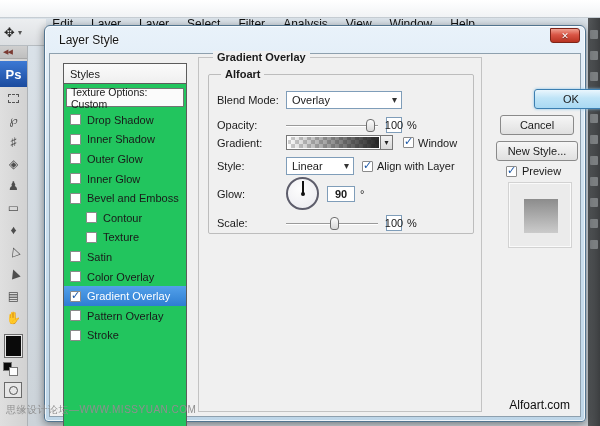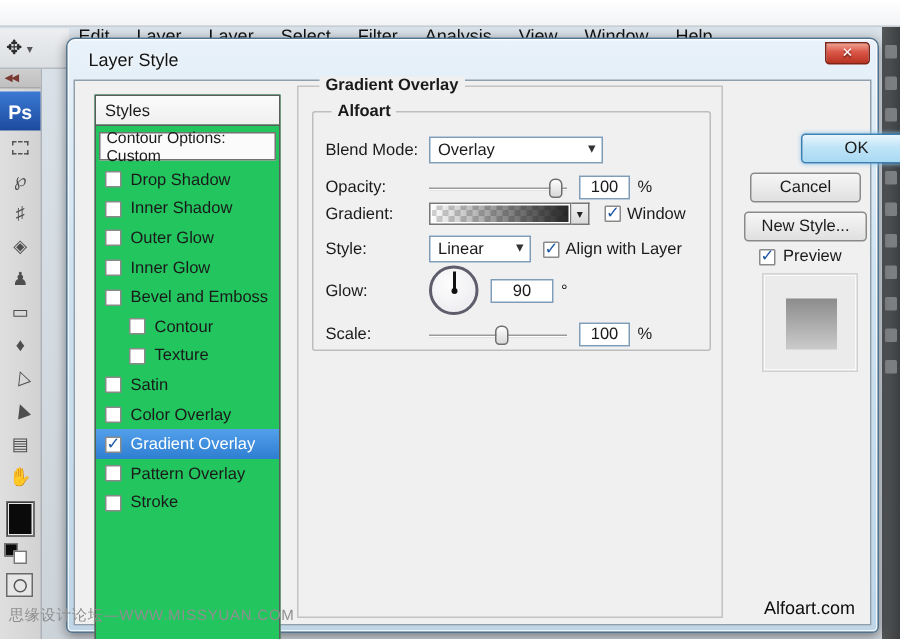--- a/index.html
+++ b/index.html
@@ -84,21 +84,21 @@
   .row { position:absolute; left:8px; right:6px; display:flex; align-items:center; }
   .rlabel { width:64px; text-align:left; margin-right:5px; flex:0 0 auto; }
   .combo { height:18px; background:#fff; border:1px solid #7f9db9; display:flex; align-items:center;
     padding-left:5px; position:relative; }
   .combo::after { content:"▾"; position:absolute; right:4px; top:2px; font-size:10px; color:#333; }
   .slider { position:relative; height:13px; flex:0 0 auto; }
   .slider .track { position:absolute; left:0; right:0; top:6px; height:2px; background:#9a9a9a;
     border-bottom:1px solid #fff; }
   .slider .thumb { position:absolute; top:0px; width:9px; height:13px; background:linear-gradient(#fdfdfd,#d8d8d8);
     border:1px solid #6f6f6f; border-radius:4px 4px 3px 3px; }
-  .valbox { width:34px; height:16px; background:#fff; border:1px solid #7f9db9;
+  .valbox { width:16px; height:16px; background:#fff; border:1px solid #7f9db9;
     display:flex; align-items:center; justify-content:center; margin-left:8px; flex:0 0 auto; }
   .unit { margin-left:5px; }
   .grad-swatch { width:95px; height:15px; border:1px solid #777; box-shadow:0 0 0 1px #fff inset;
     background-color:#fff;
     background-image:
       linear-gradient(to right, rgba(250,250,250,0), rgba(25,25,25,.95)),
       linear-gradient(45deg,#cfcfcf 25%,transparent 25%,transparent 75%,#cfcfcf 75%),
       linear-gradient(45deg,#cfcfcf 25%,transparent 25%,transparent 75%,#cfcfcf 75%);
     background-size:100% 100%, 8px 8px, 8px 8px;
     background-position:0 0, 0 0, 4px 4px; }
@@ -212,21 +212,21 @@
 
   <div class="dialog">
     <div class="titlebar">
       <span class="title">Layer Style</span>
       <span class="close-btn">✕</span>
     </div>
     <div class="client">
 
       <div class="styles-list">
         <div class="styles-head">Styles</div>
-        <div class="blend-row">Contour Options: Custom</div>
+        <div class="blend-row">Texture Options: Custom</div>
         <div id="style-items">
             <div class="style-item">
               <span class="cbx"></span>
               <span>Drop Shadow</span>
             </div>
             <div class="style-item">
               <span class="cbx"></span>
               <span>Inner Shadow</span>
             </div>
             <div class="style-item">
@@ -311,21 +311,21 @@
             <span class="cbx checked" style="margin-left:8px;"></span>
             <span style="margin-left:4px;">Align with Layer</span>
           </div>
 
           <div class="row" style="top:102px;">
             <span class="rlabel">Glow:</span>
             <span class="dial">
               <span class="needle"></span>
               <span class="hub"></span>
             </span>
-            <span class="valbox" style="width:42px;">90</span>
+            <span class="valbox" style="width:28px;font-weight:bold;">90</span>
             <span class="unit">°</span>
           </div>
 
           <div class="row" style="top:140px;">
             <span class="rlabel">Scale:</span>
             <div class="slider" style="width:92px;">
               <span class="track"></span>
               <span class="thumb" style="left:44px;"></span>
             </div>
             <span class="valbox">100</span>

